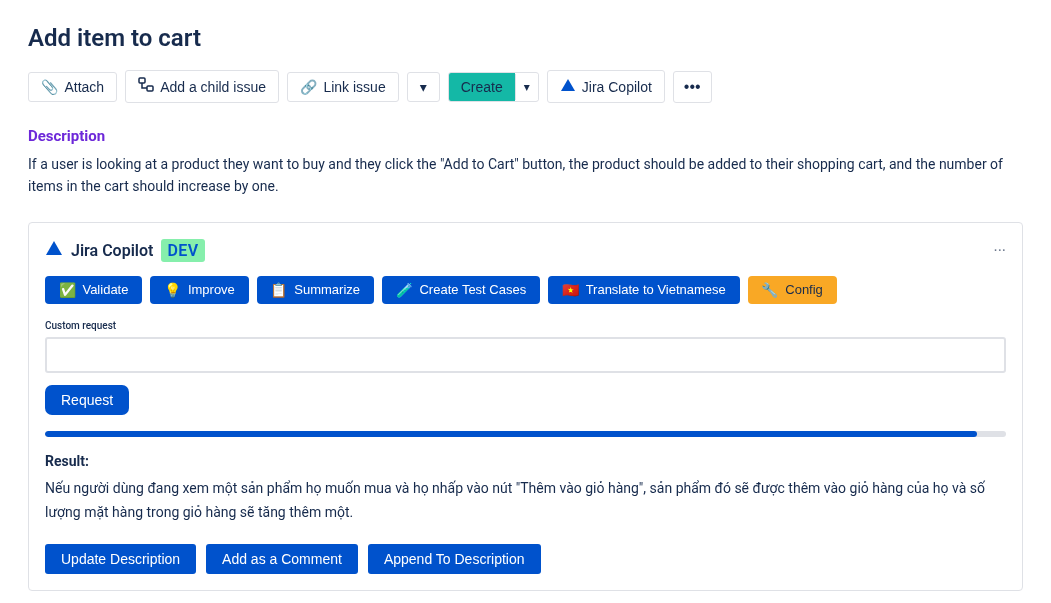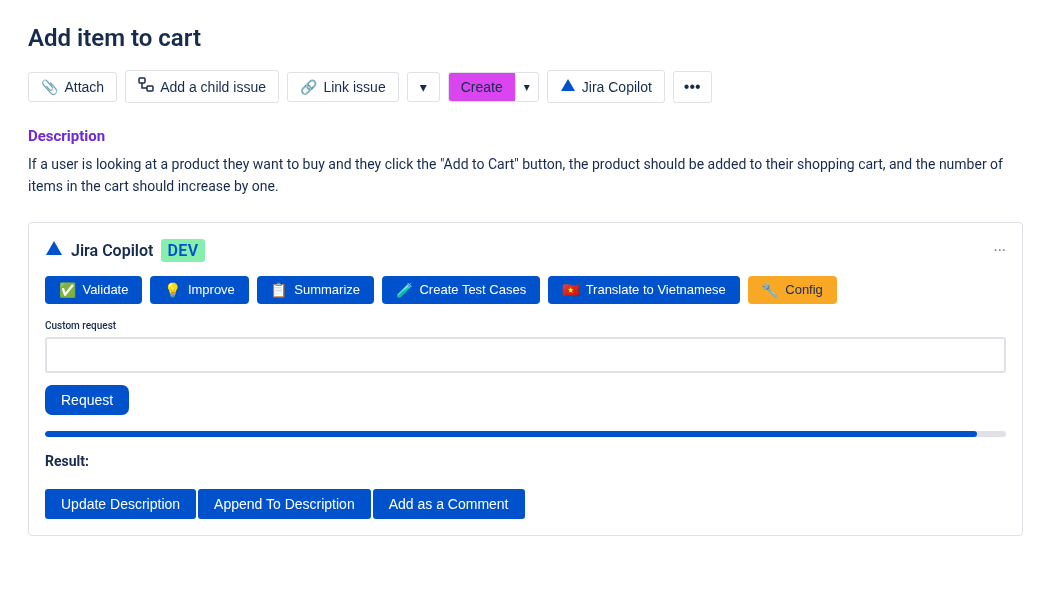--- a/index.html
+++ b/index.html
@@ -49,21 +49,21 @@
       display: flex;
       align-items: center;
       border: 1px solid #dfe1e6;
       border-radius: 3px;
       overflow: hidden;
     }
 
     .toolbar-create-main {
       padding: 6px 12px;
       border: none;
-      background: #d946ef;
+      background: #14b8a6;
       color: #172b4d;
       font-size: 14px;
       cursor: pointer;
     }
 
     .toolbar-create-arrow {
       padding: 6px 8px;
       border: none;
       border-left: 1px solid #dfe1e6;
       background: #fff;
@@ -223,21 +223,21 @@
     }
 
     .result-text {
       font-size: 14px;
       color: #172b4d;
       line-height: 1.7;
     }
 
     .result-actions {
       display: flex;
-      gap: 2px;
+      gap: 10px;
       flex-wrap: wrap;
     }
 
     .result-action-btn {
       padding: 7px 16px;
       background: #0052cc;
       color: #fff;
       border: none;
       border-radius: 3px;
       font-size: 14px;
@@ -364,27 +364,28 @@
   </button>
 
   
   <div class="progress-bar-container">
     <div class="progress-bar-fill"></div>
   </div>
 
   
   <div class="result-section">
     <div class="result-label">Result:</div>
+    <div class="result-text">Nếu người dùng đang xem một sản phẩm họ muốn mua và họ nhấp vào nút "Thêm vào giỏ hàng", sản phẩm đó sẽ được thêm vào giỏ hàng của họ và số lượng mặt hàng trong giỏ hàng sẽ tăng thêm một.</div>
   </div>
 
   
   <div class="result-actions">
     <button class="result-action-btn">
       <span>Update Description</span>
     </button>
     <button class="result-action-btn">
+      <span>Add as a Comment</span>
+    </button>
+    <button class="result-action-btn">
       <span>Append To Description</span>
     </button>
-    <button class="result-action-btn">
-      <span>Add as a Comment</span>
-    </button>
   </div>
 </div>
 
 </body></html>

